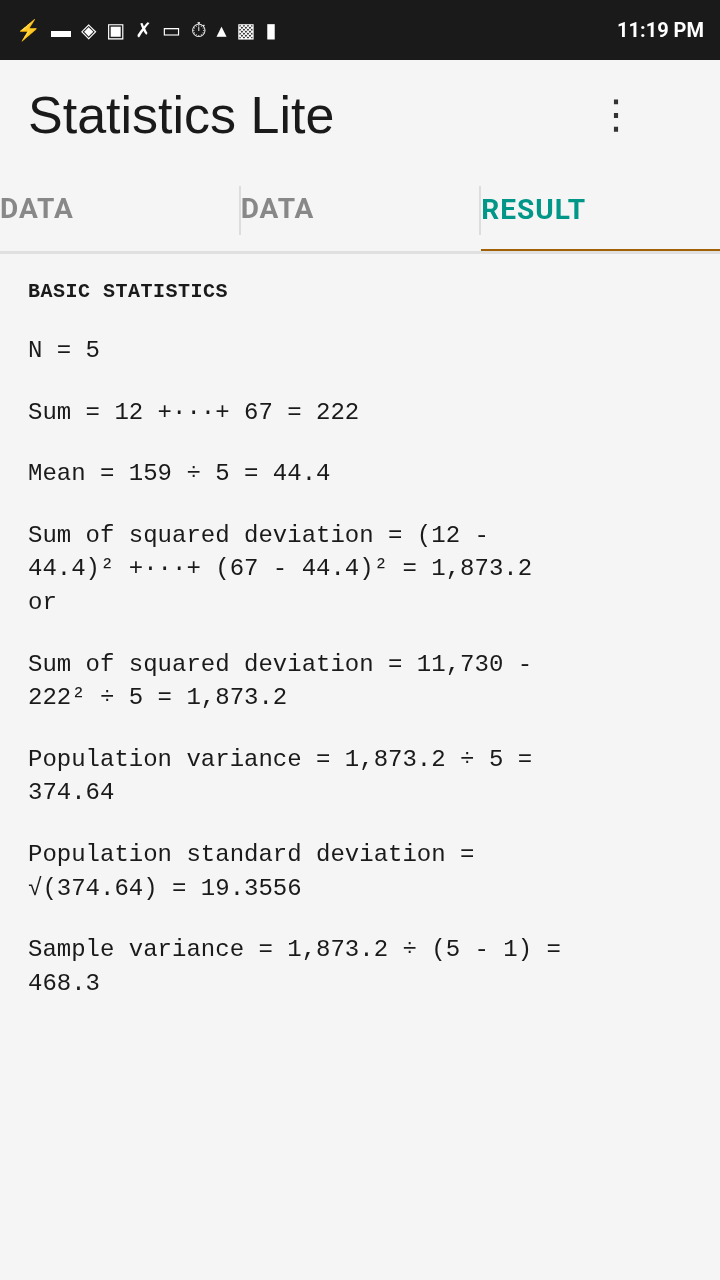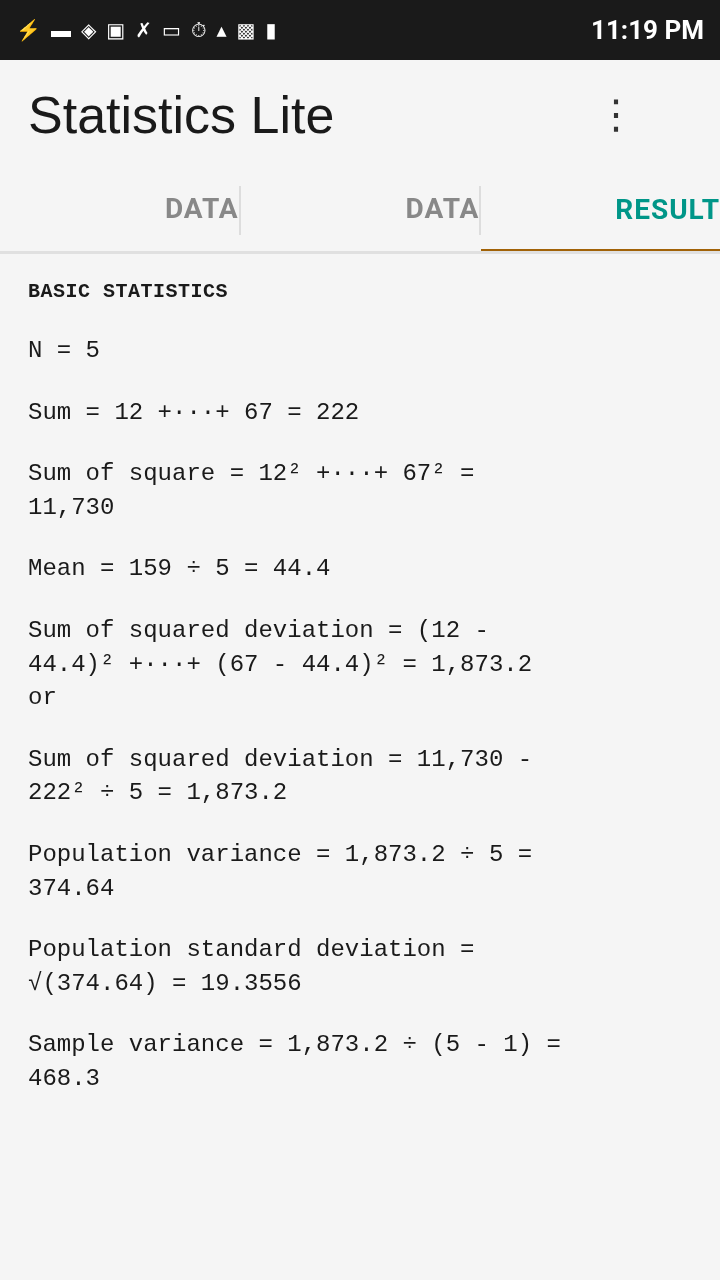--- a/index.html
+++ b/index.html
@@ -32,21 +32,21 @@
     .status-bar-left {
       display: flex;
       align-items: center;
       gap: 10px;
     }
 
     .status-bar-right {
       display: flex;
       align-items: flex-start;
       gap: 8px;
-      font-size: 26px;
+      font-size: 20px;
       font-weight: bold;
       margin-left: 24px;
     }
 
     .status-icon {
       font-size: 20px;
       color: white;
     }
 
     
@@ -80,21 +80,21 @@
       height: 84px;
       background-color: #f5f5f5;
       display: flex;
       border-bottom: 3px solid #e0e0e0;
     }
 
     .tab {
       flex: 1;
       display: flex;
       align-items: center;
-      justify-content: flex-end;
+      justify-content: flex-start;
       font-size: 28px;
       font-weight: bold;
       color: #888;
       cursor: pointer;
       border-bottom: 5px solid transparent;
       letter-spacing: 1px;
     }
 
     .tab.active {
       color: #009688;
@@ -169,21 +169,20 @@
   <div class="tab-divider"></div>
   <div class="tab active">
     <span>RESULT</span>
   </div>
 </div>
 
 <div class="content">
   <div class="stat-line section-title">BASIC STATISTICS</div>
   <div class="stat-line">N = 5</div>
   <div class="stat-line">Sum = 12 +···+ 67 = 222</div>
-  <div class="stat-line">Sum of square = 12² +···+ 67² =<br>11,730</div>
   <div class="stat-line">Mean = 159 ÷ 5 = 44.4</div>
   <div class="stat-line">Sum of squared deviation = (12 -<br>44.4)² +···+ (67 - 44.4)² = 1,873.2<br>or</div>
   <div class="stat-line">Sum of squared deviation = 11,730 -<br>222² ÷ 5 = 1,873.2</div>
   <div class="stat-line">Population variance = 1,873.2 ÷ 5 =<br>374.64</div>
   <div class="stat-line">Population standard deviation =<br>√(374.64) = 19.3556</div>
   <div class="stat-line">Sample variance = 1,873.2 ÷ (5 - 1) =<br>468.3</div>
 
 </div>
 
 </body></html>

